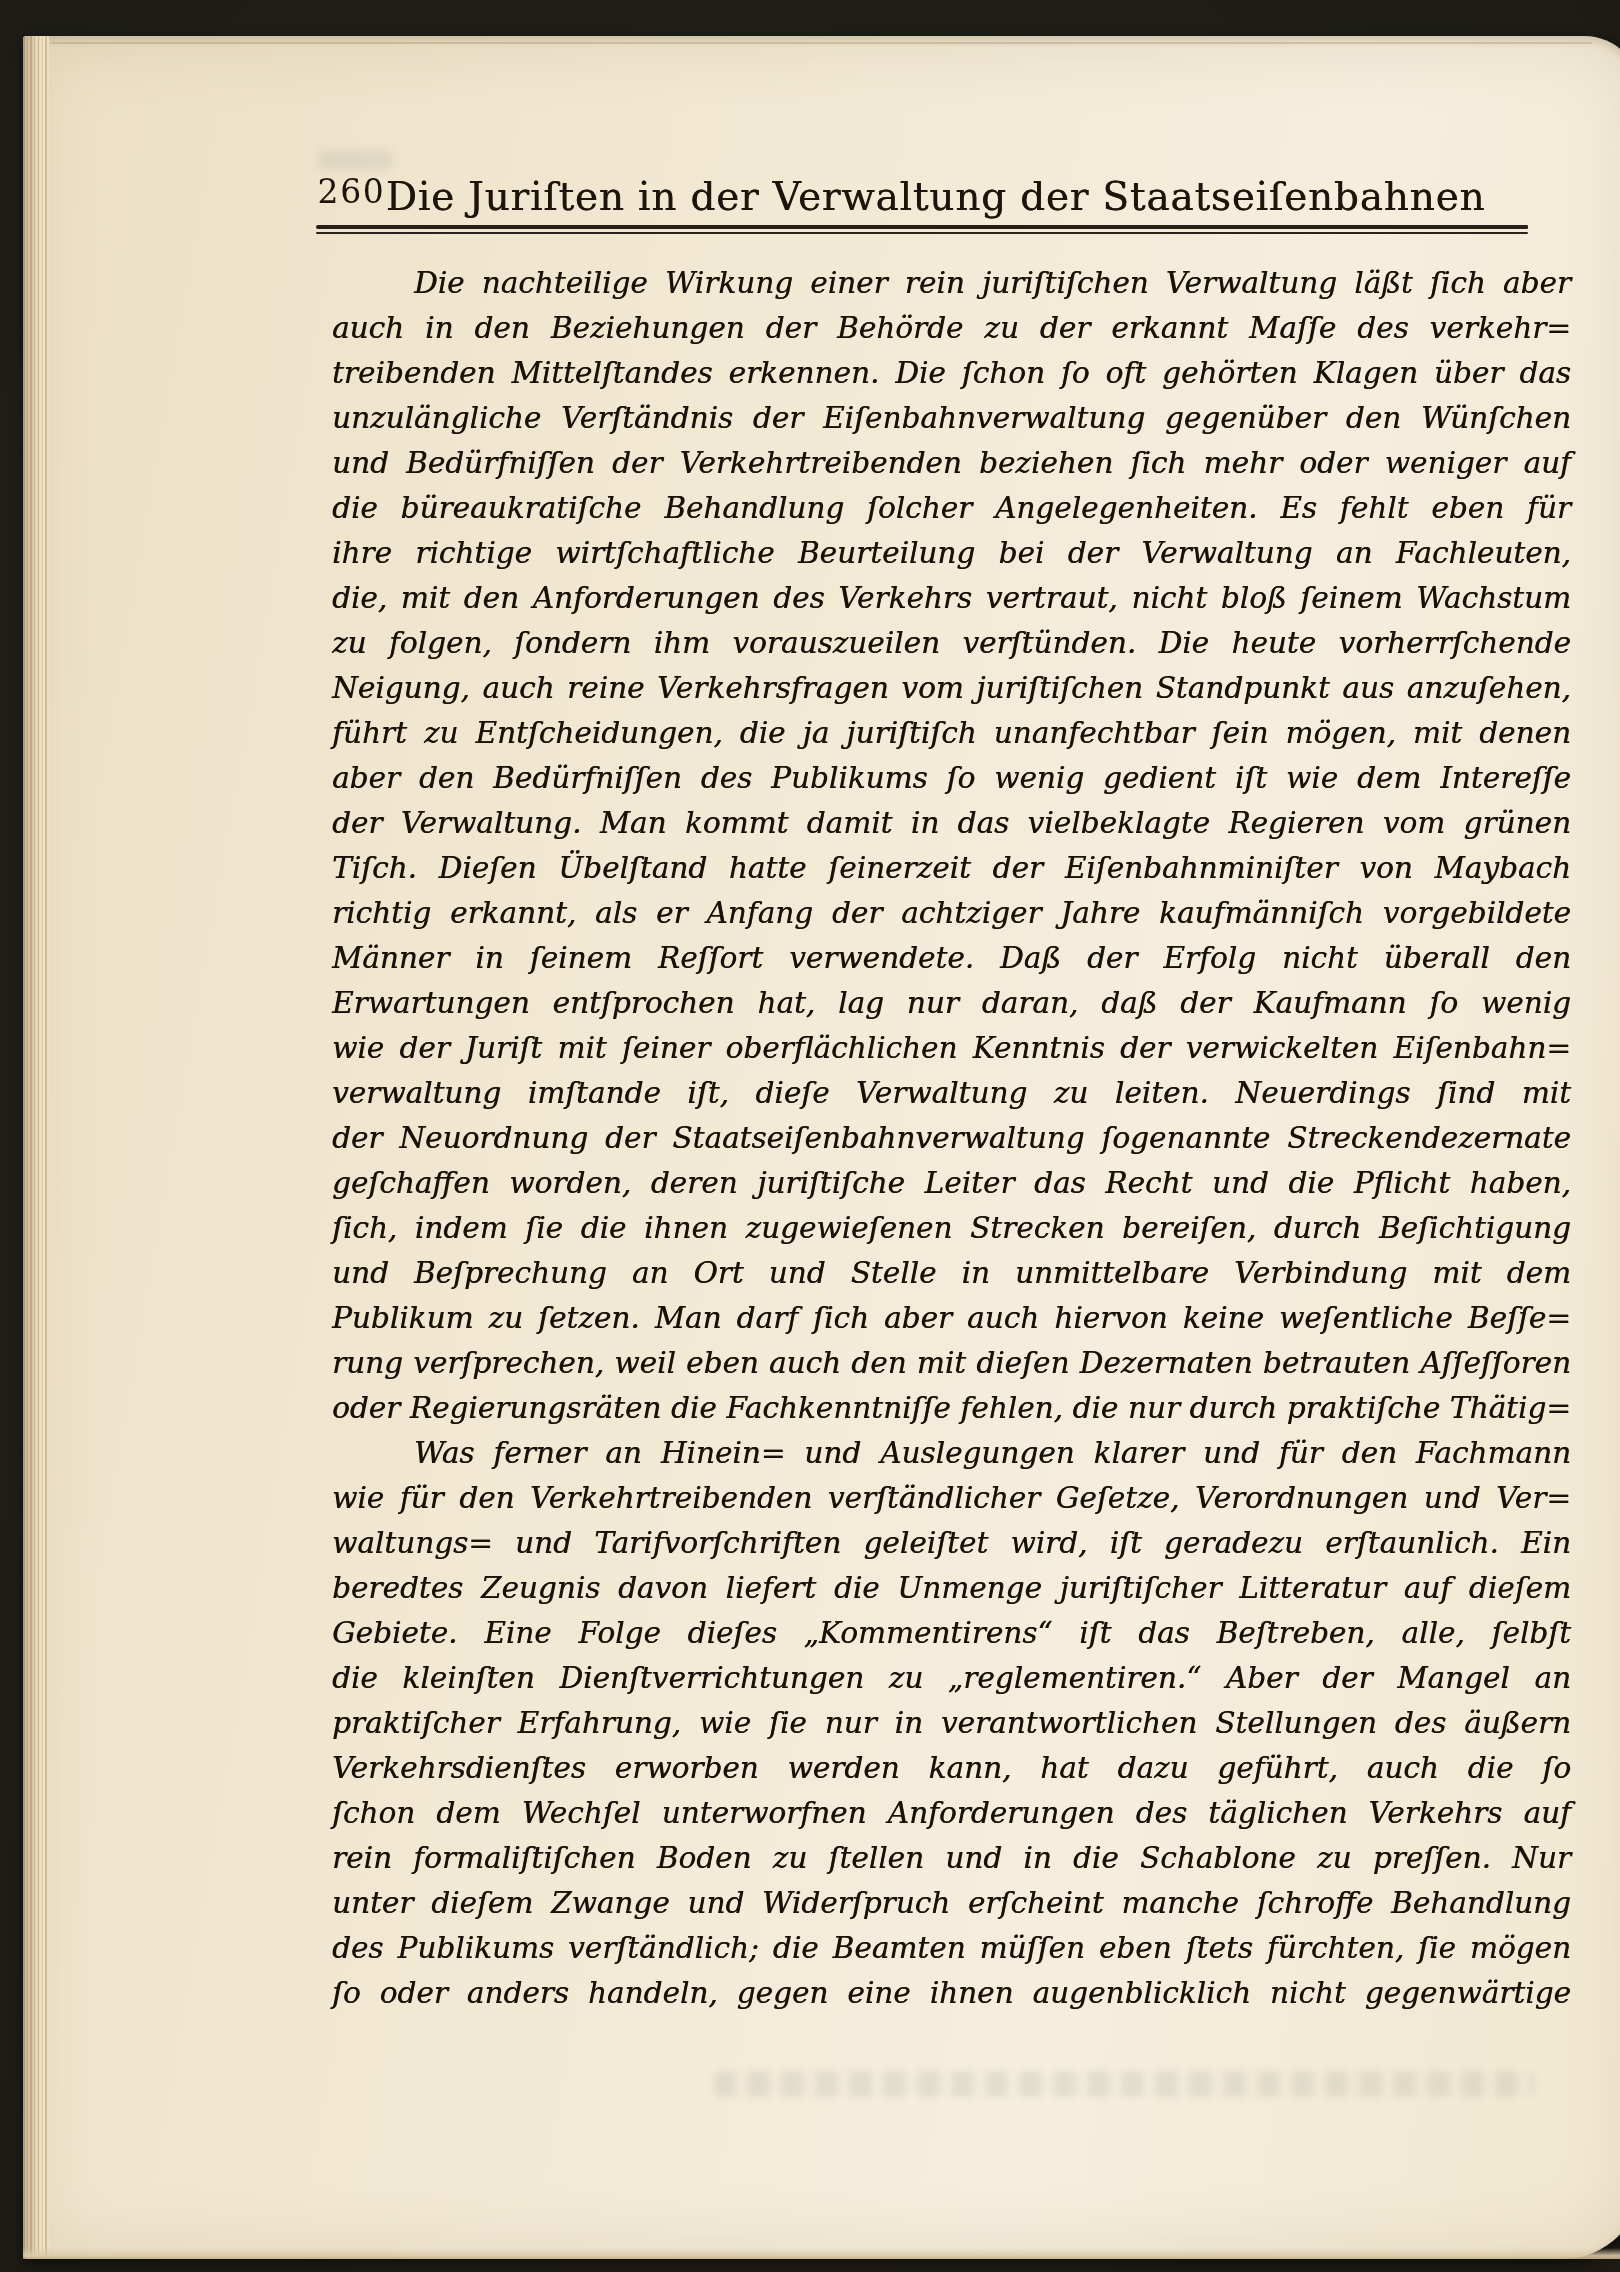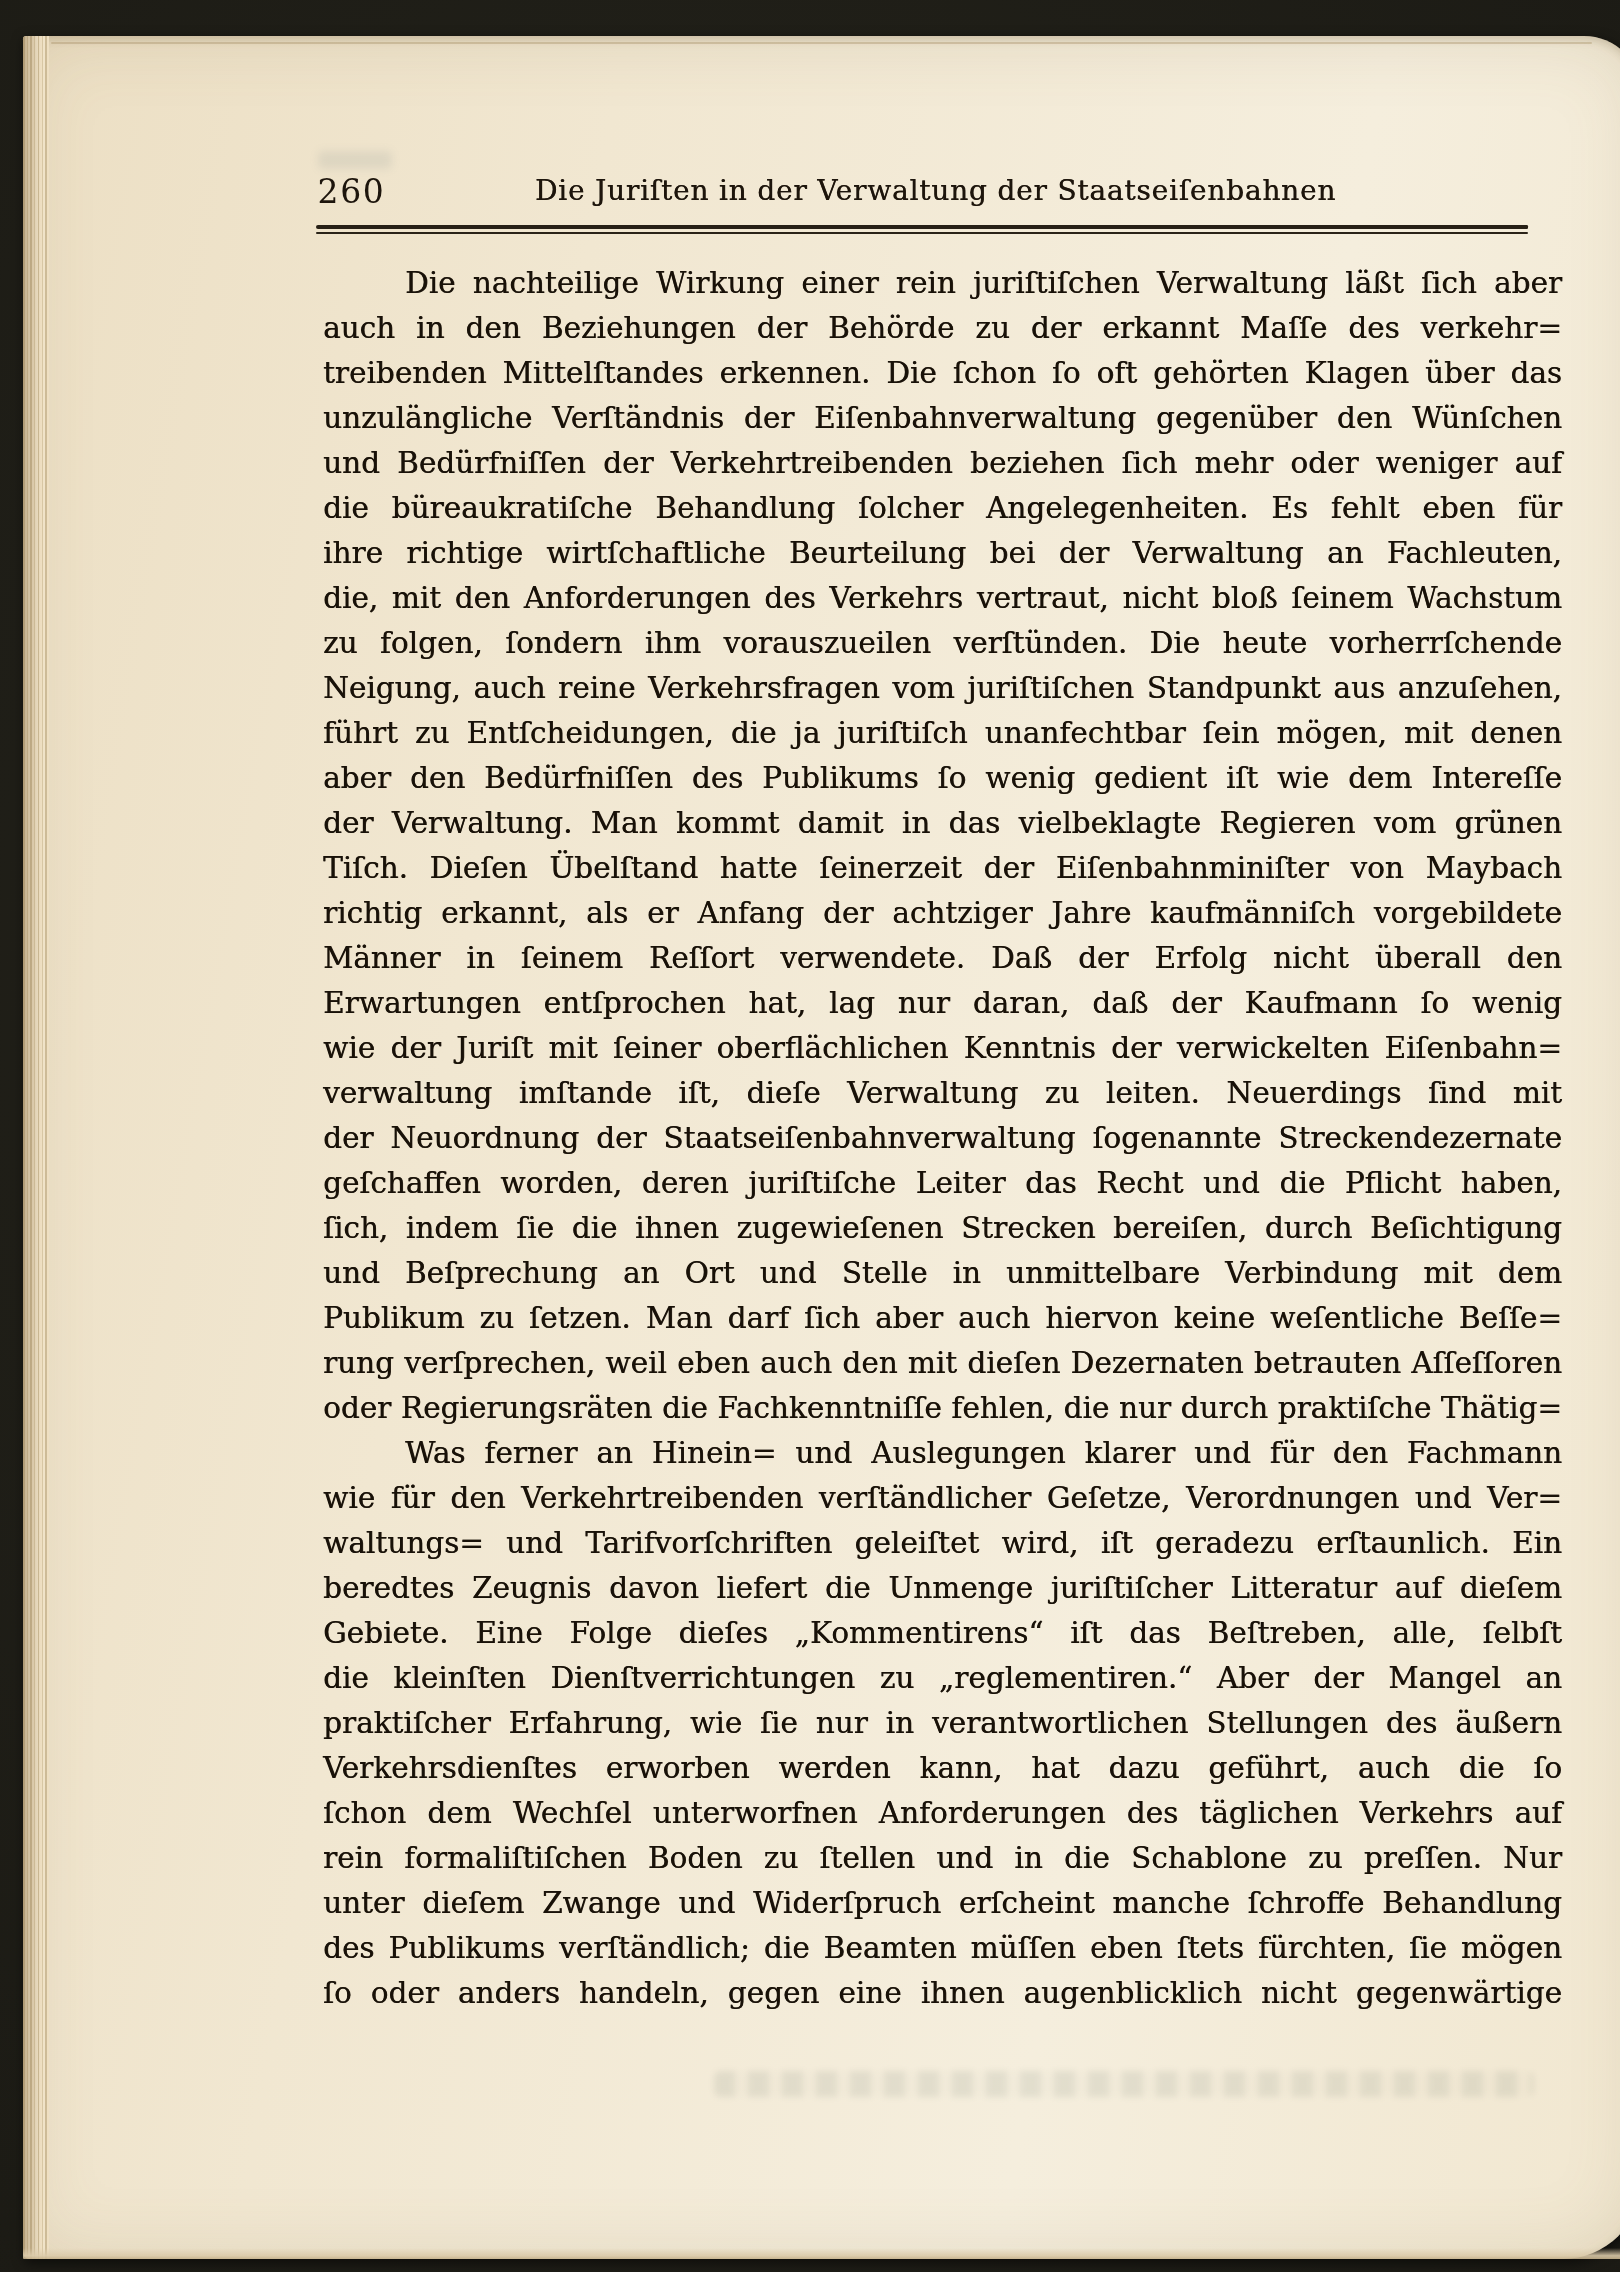--- a/index.html
+++ b/index.html
@@ -56,33 +56,34 @@
   }
 
   .header { position: absolute; top: 134px; left: 0; right: 0; height: 44px; color: #1d150c; }
   .page-number {
     position: absolute; left: 1.6px; top: 1.6px;
     font-size: 33px; letter-spacing: 1.6px;
   }
   .running-title {
     position: absolute; left: 66px; right: 66px; top: 4.1px;
     text-align: center;
-    font-size: 28px; letter-spacing: 0.8px;
+    font-size: 39px; letter-spacing: 0.8px;
     text-shadow: 0.4px 0 0 rgba(25,15,5,0.9);
   }
 
   .header-rule { position: absolute; top: 189px; left: 0; width: 1212px; }
   .header-rule .r1 { height: 4.1px; background: #272016; border-radius: 2.5px 1.6px 1.6px 2.5px; }
   .header-rule .r2 { height: 1.6px; background: #2a231ا8; background: #2a2318; margin-top: 3.3px; border-radius: 1.6px; }
 
   .text-block {
-    position: absolute; top: 225px; left: 7px; width: 1239px;
+    position: absolute; top: 225px; left: 16px; width: 1239px;
     font-size: 29.5px; line-height: 45px;
     color: #181108;
     text-shadow: 0.4px 0 0 rgba(22,13,4,0.85);
+    font-style: italic;
   }
   .line { text-align: justify; text-align-last: justify; }
   .line.par-first { text-indent: 82px; }
   .line.par-last  { text-align-last: left; }
 
   .end-mark {
     display: inline-block;
     width: 19px; height: 9px;
     margin-left: 10.7px;
     border-radius: 1.6px;

